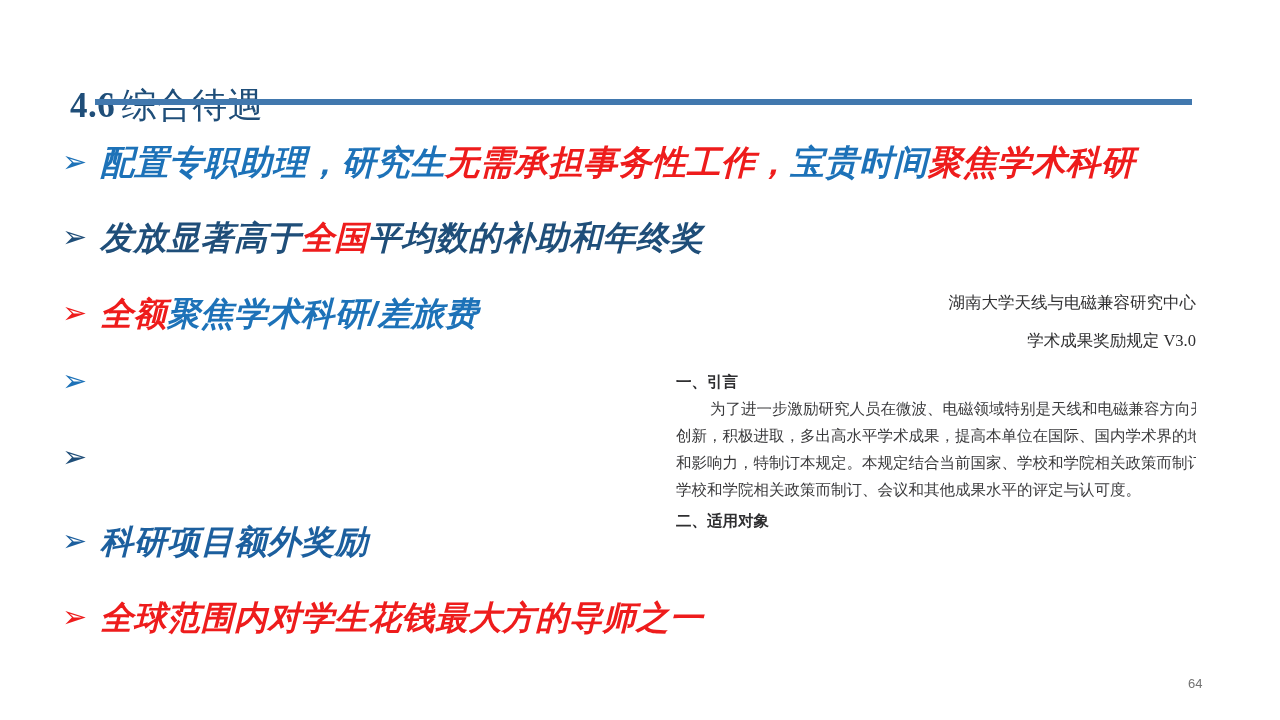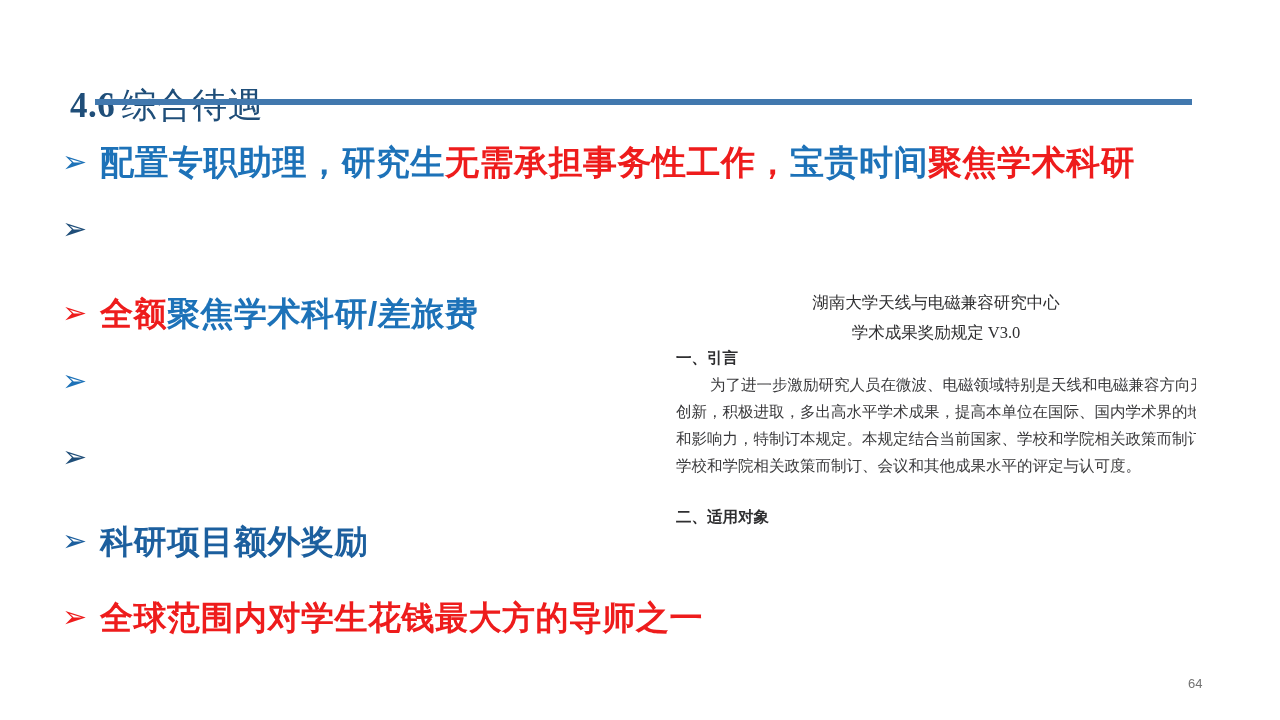--- a/index.html
+++ b/index.html
@@ -65,20 +65,21 @@
     width: 38px;
     flex: 0 0 38px;
     font-family: "DejaVu Sans", sans-serif;
     transform: translateY(-2px);
   }
   .bullet-text {
     font-size: 33px;
     font-weight: bold;
     font-family: "Liberation Sans", sans-serif;
     letter-spacing: 0.5px;
+    font-style: italic;
   }
   .bullet-row.big .bullet-text { font-size: 34px; }
 
   .c-blue   { color: #1d72b8; }
   .c-navy   { color: #1f4e79; }
   .c-red    { color: #ee1c1c; }
   .c-dblue  { color: #1c5f9e; }
 
   
   #doc-image {
@@ -86,41 +87,42 @@
     left: 676px;
     top: 288px;
     width: 520px;
     height: 310px;
     background: #ffffff;
     font-family: "Liberation Serif", serif;
     color: #3a3a3c;
     overflow: hidden;
   }
   .doc-title-line {
-    text-align: center;
+    text-align: right;
     font-size: 16.5px;
     line-height: 30px;
     color: #2f2f31;
   }
-  .doc-title-line.l2 { }
+  .doc-title-line.l2 { margin-top: 8px; }
   .doc-heading {
     font-size: 15.5px;
     font-weight: bold;
+    margin-top: 16px;
     margin-bottom: 2px;
     color: #2f2f31;
     font-family: "DejaVu Sans", sans-serif;
   }
   .doc-para-line {
     font-size: 15.5px;
     line-height: 27px;
     color: #3a3a3c;
     white-space: nowrap;
   }
   .doc-para-line.indent { text-indent: 34px; }
-  .doc-heading.second { margin-top: 28px; }
+  .doc-heading.second { margin-top: 8px; }
 
   
   #page-number {
     position: absolute;
     left: 1188px;
     top: 676px;
     font-size: 13px;
     color: #737373;
     font-family: "Liberation Sans", sans-serif;
   }
@@ -134,20 +136,21 @@
 
 <div id="title-rule"></div>
 
 <div id="bullets">
     <div class="bullet-row big">
       <span class="bullet-marker c-blue">➢</span>
       <span class="bullet-text"><span class="c-blue">配置专职助理，研究生</span><span class="c-red">无需承担事务性工作，</span><span class="c-blue">宝贵时间</span><span class="c-red">聚焦学术科研</span></span>
     </div>
     <div class="bullet-row">
       <span class="bullet-marker c-navy">➢</span>
+      <span class="bullet-text"><span class="c-navy">发放显著高于</span><span class="c-red">全国</span><span class="c-navy">平均数的补助和年终奖</span></span>
     </div>
     <div class="bullet-row">
       <span class="bullet-marker c-red">➢</span>
       <span class="bullet-text"><span class="c-red">全额</span><span class="c-blue">聚焦学术科研/差旅费</span></span>
     </div>
     <div class="bullet-row">
       <span class="bullet-marker c-blue">➢</span>
     </div>
     <div class="bullet-row">
       <span class="bullet-marker c-navy">➢</span>

